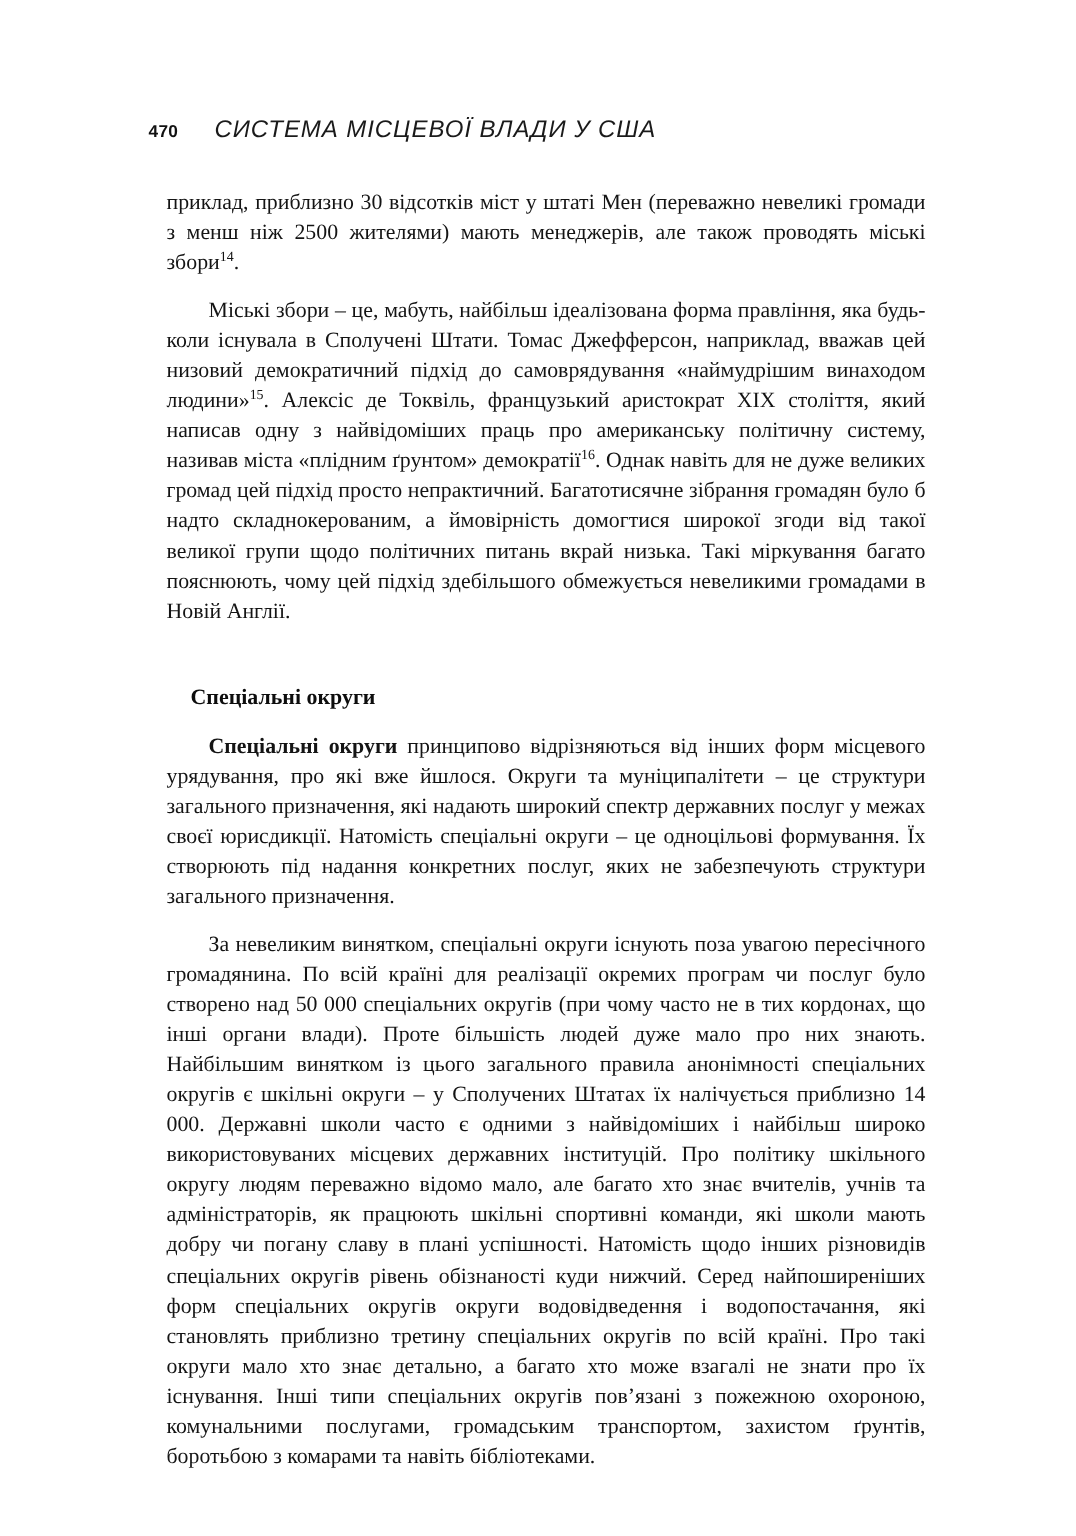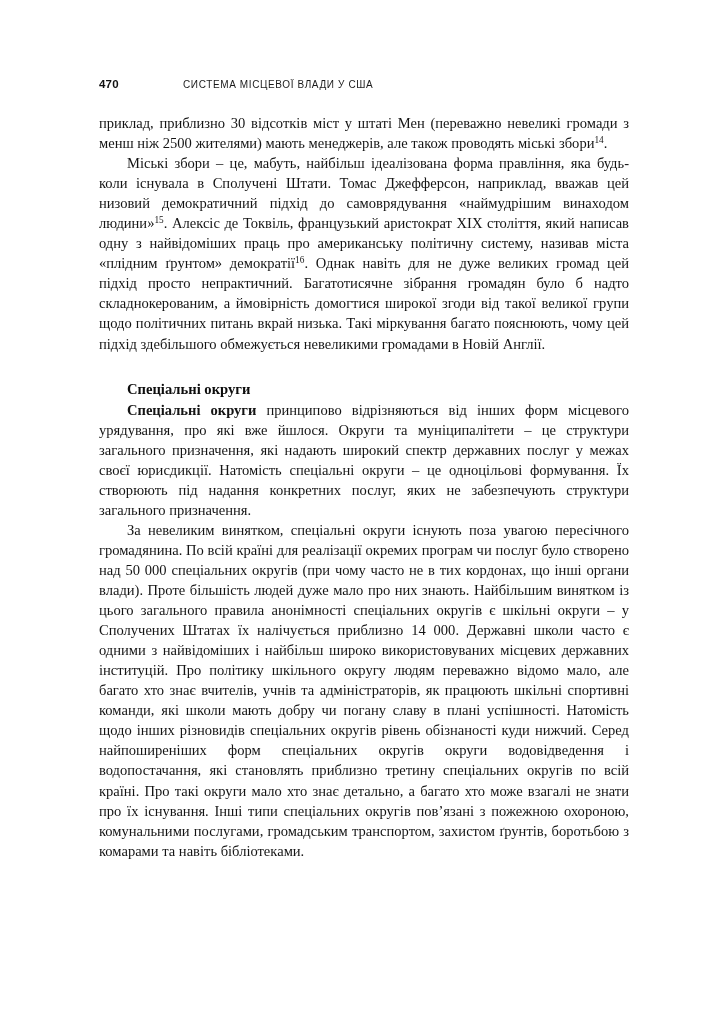--- a/index.html
+++ b/index.html
@@ -26,48 +26,48 @@
 
   
   .running-head {
     position: absolute;
     left: 99px;
     top: 78px;
     width: 530px;
     display: flex;
     align-items: baseline;
     font-family: "Liberation Sans", "DejaVu Sans", sans-serif;
-    gap: 40px;
   }
   .folio {
     font-size: 11.5px;
     font-weight: 700;
     letter-spacing: 0.2px;
     color: #111111;
     width: 44px;
     flex: 0 0 44px;
   }
   .head-title {
-    font-size: 10px;
+    font-size: 16px;
     font-weight: 400;
     letter-spacing: 0.62px;
     color: #1a1a1a;
     white-space: nowrap;
+    font-style: italic;
   }
 
   
   .textblock {
     position: absolute;
     left: 99px;
     top: 113px;
     width: 530px;
   }
 
   p.para {
-    margin: 0;
+    margin: 12px;
     font-size: 14.55px;
     line-height: 20.05px;
     text-align: justify;
     text-justify: inter-word;
     hyphens: manual;
     color: #141414;
   }
   p.para.indent {
     text-indent: 28px;
   }

